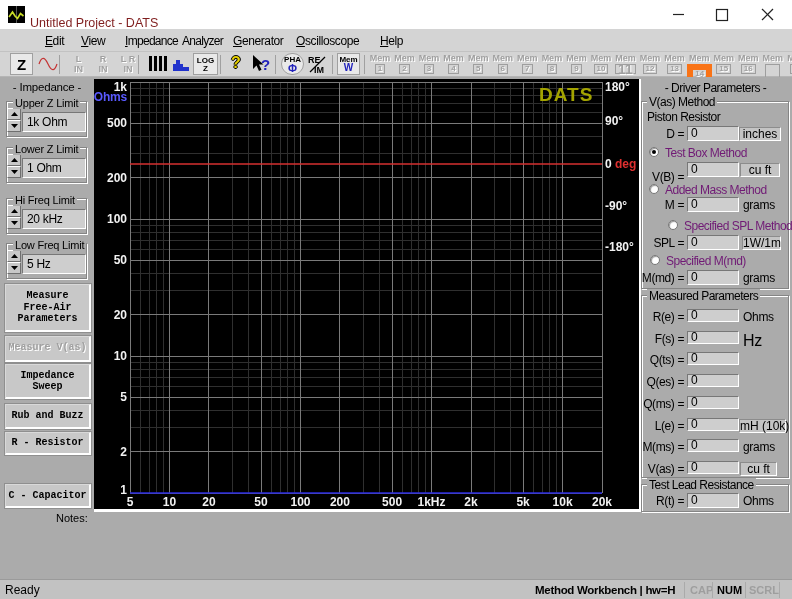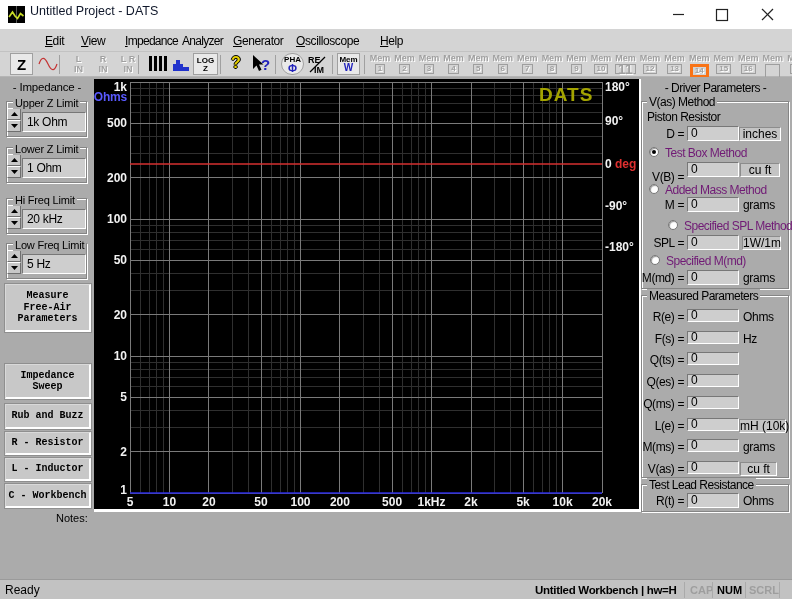--- a/index.html
+++ b/index.html
@@ -1,19 +1,19 @@
 <!DOCTYPE html>
 <html><head><meta charset="utf-8">
 <style>
 * { margin:0; padding:0; box-sizing:border-box; }
 body { width:792px; height:599px; font-family:"Liberation Sans", sans-serif; position:relative; overflow:hidden; background:#ababab; }
 .abs { position:absolute; }
 
 #titlebar { left:0; top:0; width:792px; height:29px; background:#ffffff; }
-#titletext { left:30px; top:4px; font-size:12.5px; color:#0f172a; }
+#titletext { left:30px; top:16px; font-size:12.5px; color:#7f1d1d; }
 
 #menubar { left:0; top:29px; width:792px; height:23px; background:#d4d4d4; font-size:12px; color:#000; border-bottom:1px solid #c2c2c2;}
 .mi { position:absolute; top:5px; letter-spacing:-0.4px; }
 
 #toolbar { left:0; top:52px; width:792px; height:25px; background:#d4d4d4; border-bottom:1px solid #b5b5b5; }
 .sep { position:absolute; top:3px; width:1px; height:19px; background:#a0a0a0; }
 .tbtn { position:absolute; border:1px solid #a0a0a0; background:#e9e9e9; text-align:center; }
 .dis { color:#a0a0a0; text-shadow:1px 1px 0 #ffffff; font-weight:bold; }
 
 #leftpanel { left:0; top:77px; width:94px; height:502px; background:#ababab; }
@@ -105,21 +105,21 @@
 <div class="abs dis" style="left:441.6px; top:2px; width:24px; font-size:9px; line-height:9px; text-align:center;">Mem<br><span style="display:inline-block; border:1px solid #9e9e9e; padding:0 2px; margin-top:1px; font-size:8px; line-height:8px;">4</span></div>
 <div class="abs dis" style="left:466.2px; top:2px; width:24px; font-size:9px; line-height:9px; text-align:center;">Mem<br><span style="display:inline-block; border:1px solid #9e9e9e; padding:0 2px; margin-top:1px; font-size:8px; line-height:8px;">5</span></div>
 <div class="abs dis" style="left:490.8px; top:2px; width:24px; font-size:9px; line-height:9px; text-align:center;">Mem<br><span style="display:inline-block; border:1px solid #9e9e9e; padding:0 2px; margin-top:1px; font-size:8px; line-height:8px;">6</span></div>
 <div class="abs dis" style="left:515.3px; top:2px; width:24px; font-size:9px; line-height:9px; text-align:center;">Mem<br><span style="display:inline-block; border:1px solid #9e9e9e; padding:0 2px; margin-top:1px; font-size:8px; line-height:8px;">7</span></div>
 <div class="abs dis" style="left:539.9px; top:2px; width:24px; font-size:9px; line-height:9px; text-align:center;">Mem<br><span style="display:inline-block; border:1px solid #9e9e9e; padding:0 2px; margin-top:1px; font-size:8px; line-height:8px;">8</span></div>
 <div class="abs dis" style="left:564.4px; top:2px; width:24px; font-size:9px; line-height:9px; text-align:center;">Mem<br><span style="display:inline-block; border:1px solid #9e9e9e; padding:0 2px; margin-top:1px; font-size:8px; line-height:8px;">9</span></div>
 <div class="abs dis" style="left:589.0px; top:2px; width:24px; font-size:9px; line-height:9px; text-align:center;">Mem<br><span style="display:inline-block; border:1px solid #9e9e9e; padding:0 2px; margin-top:1px; font-size:8px; line-height:8px;">10</span></div>
 <div class="abs dis" style="left:613.5px; top:2px; width:24px; font-size:9px; line-height:9px; text-align:center;">Mem<br><span style="display:inline-block; border:1px solid #9e9e9e; padding:0 2px; margin-top:1px; font-size:14px; line-height:8px;">11</span></div>
 <div class="abs dis" style="left:638.0px; top:2px; width:24px; font-size:9px; line-height:9px; text-align:center;">Mem<br><span style="display:inline-block; border:1px solid #9e9e9e; padding:0 2px; margin-top:1px; font-size:8px; line-height:8px;">12</span></div>
 <div class="abs dis" style="left:662.6px; top:2px; width:24px; font-size:9px; line-height:9px; text-align:center;">Mem<br><span style="display:inline-block; border:1px solid #9e9e9e; padding:0 2px; margin-top:1px; font-size:8px; line-height:8px;">13</span></div>
-<div class="abs dis" style="left:687.2px; top:2px; width:24px; font-size:9px; line-height:9px; text-align:center;">Mem<br><span style="display:inline-block; border:3px solid #f97316; padding:0 2px; margin-top:1px; font-size:8px; line-height:8px;">14</span></div>
+<div class="abs dis" style="left:687.2px; top:2px; width:24px; font-size:9px; line-height:9px; text-align:center;">Mem<br><span style="display:inline-block; border:6px solid #f97316; padding:0 2px; margin-top:1px; font-size:8px; line-height:8px;">14</span></div>
 <div class="abs dis" style="left:711.7px; top:2px; width:24px; font-size:9px; line-height:9px; text-align:center;">Mem<br><span style="display:inline-block; border:1px solid #9e9e9e; padding:0 2px; margin-top:1px; font-size:8px; line-height:8px;text-align:right;">15</span></div>
 <div class="abs dis" style="left:736.2px; top:2px; width:24px; font-size:9px; line-height:9px; text-align:center;">Mem<br><span style="display:inline-block; border:1px solid #9e9e9e; padding:0 2px; margin-top:1px; font-size:8px; line-height:8px;">16</span></div>
 <div class="abs dis" style="left:760.8px; top:2px; width:24px; font-size:9px; line-height:9px; text-align:center;">Mem<br><span style="display:inline-block; border:1px solid #9e9e9e; padding:16px 2px; margin-top:1px; font-size:8px; line-height:8px;">17</span></div>
 <div class="abs dis" style="left:785.4px; top:2px; width:24px; font-size:9px; line-height:9px; text-align:center;">Mem<br><span style="display:inline-block; border:1px solid #9e9e9e; padding:0 2px; margin-top:1px; font-size:8px; line-height:8px;">18</span></div>
 </div>
 
 <div class="abs" id="leftpanel">
 <div class="abs" style="left:0; top:4px; width:94px; text-align:center; font-size:11.5px; letter-spacing:-0.2px;">- Impedance -</div>
 <div class="glabel" style="left:13px; top:20px;">Upper Z Limit</div>
 <div class="gbox" style="left:6px; top:24px; width:81px; height:36px;"></div>
@@ -167,25 +167,27 @@
         <polygon points="3.5,0 7,4 0,4" fill="#000"></polygon>
       </svg>
     </div>
 <div class="spin" style="left:7px; top:185px;">
       <svg width="7" height="4">
         <polygon points="0,0 7,0 3.5,4" fill="#000"></polygon>
       </svg>
     </div>
 <div class="fld" style="left:22px; top:177px; width:64px; height:20px; line-height:18px; font-size:12px; letter-spacing:-0.3px;">5 Hz</div>
 <div class="lbtn" style="top:207px; height:48px;">Measure<br>Free-Air<br>Parameters</div>
+<div class="lbtn" style="top:258.5px; height:26px;">
+      <span class="dis">Measure V(as)</span>
+    </div>
 <div class="lbtn" style="top:287px; height:35px;">Impedance<br>Sweep</div>
 <div class="lbtn" style="top:326.5px; height:25px;">Rub and Buzz</div>
 <div class="lbtn" style="top:354.5px; height:23px;">R - Resistor</div>
-<div class="lbtn" style="top:380.5px; height:23.5px;">L - Inductor</div>
-<div class="lbtn" style="top:407px; height:23.5px;">C - Workbench</div>
+<div class="lbtn" style="top:407px; height:23.5px;">C - Capacitor</div>
 </div>
 
 <div class="abs" id="chart">
 <svg width="545" height="430" style="position:absolute;left:0;top:0;" font-family="Liberation Sans, sans-serif">
       <g shape-rendering="crispEdges">
 <line x1="46.4" y1="3.0" x2="46.4" y2="414.0" stroke="#2f2f2f" stroke-width="1"></line>
 <line x1="55.1" y1="3.0" x2="55.1" y2="414.0" stroke="#2f2f2f" stroke-width="1"></line>
 <line x1="62.7" y1="3.0" x2="62.7" y2="414.0" stroke="#2f2f2f" stroke-width="1"></line>
 <line x1="69.4" y1="3.0" x2="69.4" y2="414.0" stroke="#2f2f2f" stroke-width="1"></line>
 <line x1="138.0" y1="3.0" x2="138.0" y2="414.0" stroke="#2f2f2f" stroke-width="1"></line>
@@ -320,21 +322,21 @@
 <div class="flab" style="left:0; top:194px; width:45px;">M(md) = </div>
     <div class="fld" style="left:48px; top:193px; width:52px; height:15px; line-height:13px; padding-left:3px;">0</div>
     <div class="abs" style="left:104px; top:194px; font-size:12px; letter-spacing:-0.3px;\">grams</div>
 <div class="gbox" style="left:2px; top:218px; width:148px; height:183px;"></div>
 <div class="glabel" style="left:8px; top:212px; font-size:12px; letter-spacing:-0.5px;">Measured Parameters</div>
 <div class="flab" style="left:0; top:233px; width:45px;">R(e) = </div>
     <div class="fld" style="left:48px; top:232px; width:52px; height:13px; line-height:11px; padding-left:3px;">0</div>
     <div class="abs" style="left:104px; top:233px; font-size:12px; letter-spacing:-0.3px;\">Ohms</div>
 <div class="flab" style="left:0; top:254.7px; width:45px;">F(s) = </div>
     <div class="fld" style="left:48px; top:253.7px; width:52px; height:13px; line-height:11px; padding-left:3px;">0</div>
-    <div class="abs" style="left:104px; top:254.7px; font-size:12px; letter-spacing:-0.3px;\">Hz</div>
+    <div class="abs" style="left:104px; top:254.7px; font-size:16px; letter-spacing:-0.3px;\">Hz</div>
 <div class="flab" style="left:0; top:276.4px; width:45px;">Q(ts) = </div>
     <div class="fld" style="left:48px; top:275.4px; width:52px; height:13px; line-height:11px; padding-left:3px;">0</div>
 <div class="flab" style="left:0; top:298.1px; width:45px;">Q(es) = </div>
     <div class="fld" style="left:48px; top:297.1px; width:52px; height:13px; line-height:11px; padding-left:3px;">0</div>
 <div class="flab" style="left:0; top:319.8px; width:45px;">Q(ms) = </div>
     <div class="fld" style="left:48px; top:318.8px; width:52px; height:13px; line-height:11px; padding-left:3px;">0</div>
 <div class="flab" style="left:0; top:341.5px; width:45px;">L(e) = </div>
     <div class="fld" style="left:48px; top:340.5px; width:52px; height:13px; line-height:11px; padding-left:3px;">0</div>
     <div class="ubox" style="left:100px; top:341.5px; width:47px; height:14px; line-height:13px;">mH (10k)</div>
 <div class="flab" style="left:0; top:363.2px; width:45px;">M(ms) = </div>
@@ -345,21 +347,21 @@
     <div class="ubox" style="left:101px; top:384.9px; width:37px; height:14px; line-height:13px;">cu ft</div>
 <div class="gbox" style="left:2px; top:407px; width:148px; height:28px;"></div>
 <div class="glabel" style="left:8px; top:401px; font-size:12px; letter-spacing:-0.5px;">Test Lead Resistance</div>
 <div class="flab" style="left:0; top:417px; width:45px;">R(t) = </div>
     <div class="fld" style="left:48px; top:416px; width:52px; height:15px; line-height:13px; padding-left:3px;">0</div>
     <div class="abs" style="left:104px; top:417px; font-size:12px; letter-spacing:-0.3px;\">Ohms</div>
 </div>
 
 <div class="abs" id="statusbar">
  <span class="abs" style="left:5px; top:3px;">Ready</span>
- <span class="abs" style="left:535px; top:4px; font-weight:bold; font-size:11.5px; letter-spacing:-0.3px;">Untitled Workbench | hw=H</span>
+ <span class="abs" style="left:535px; top:4px; font-weight:bold; font-size:11.5px; letter-spacing:-0.3px;">Method Workbench | hw=H</span>
  <span class="abs" style="left:690px; top:4px; font-weight:bold; font-size:11px; color:#9e9e9e;">CAP</span>
  <span class="abs" style="left:717px; top:4px; font-weight:bold; font-size:11px; color:#000;">NUM</span>
  <span class="abs" style="left:749px; top:4px; font-weight:bold; font-size:11px; color:#9e9e9e;">SCRL</span>
  <span class="abs" style="left:684px; top:2px; width:1px; height:16px; background:#aaaaaa;"></span>
  <span class="abs" style="left:712px; top:2px; width:1px; height:16px; background:#aaaaaa;"></span>
  <span class="abs" style="left:745px; top:2px; width:1px; height:16px; background:#aaaaaa;"></span>
  <span class="abs" style="left:779px; top:2px; width:1px; height:16px; background:#aaaaaa;"></span>
 </div>
 
 </body></html>

